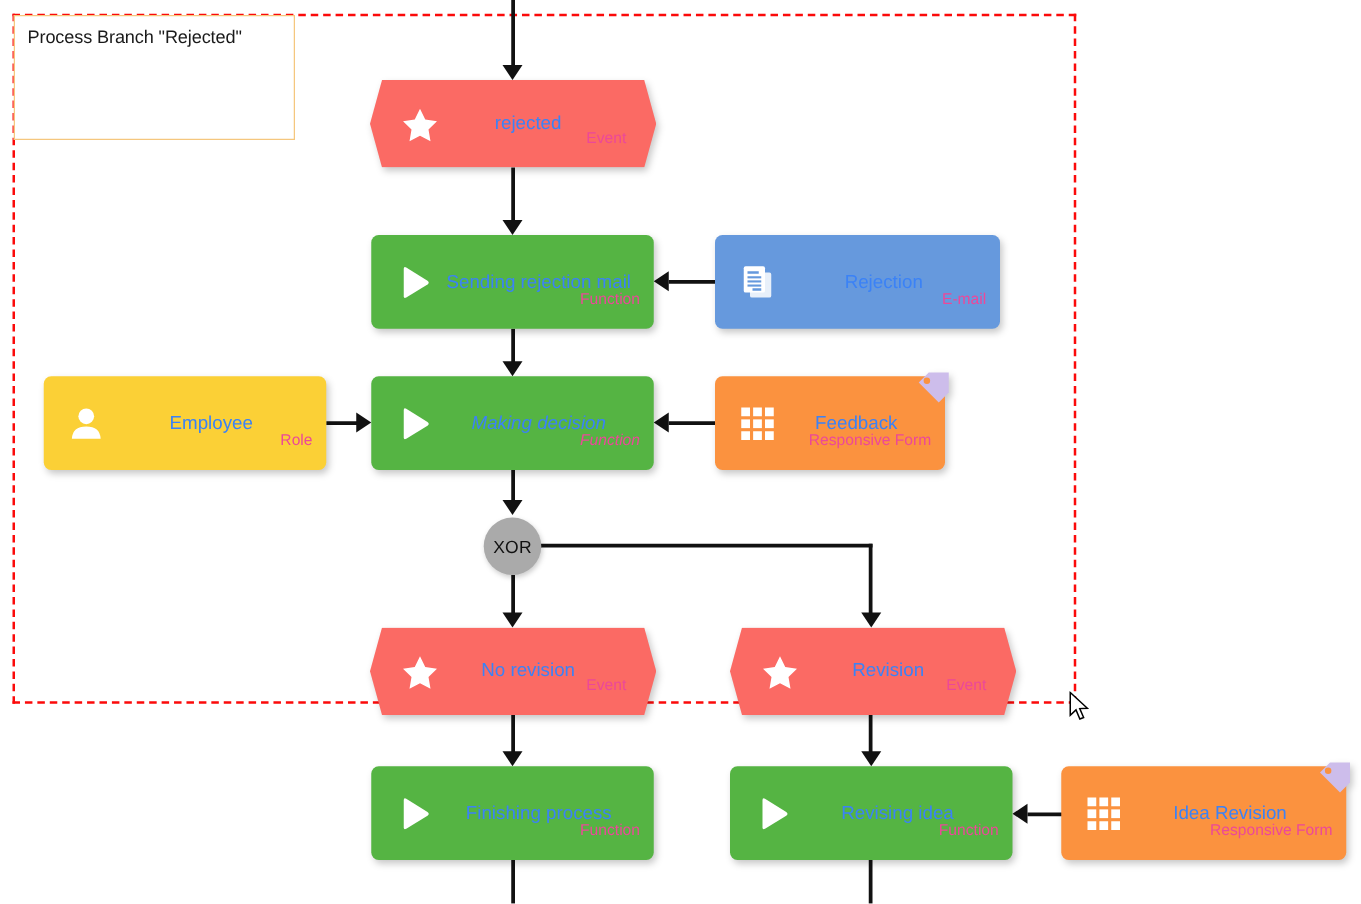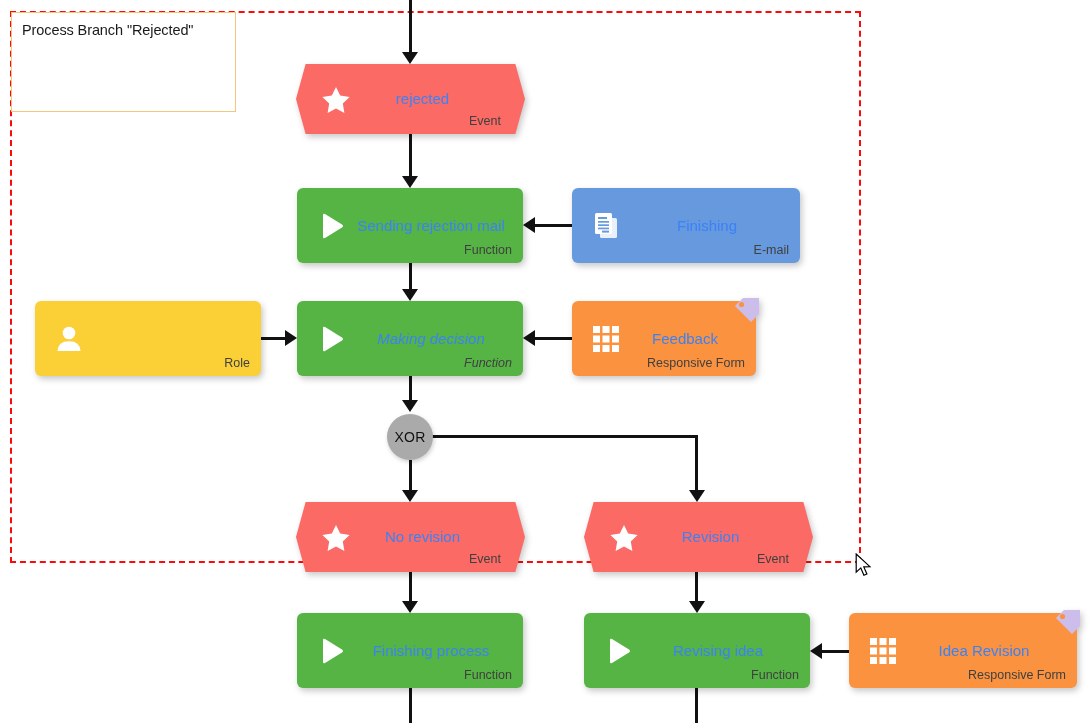--- a/index.html
+++ b/index.html
@@ -64,23 +64,23 @@
     font-size: 15px;
     color: #3b82f6;
     line-height: 1.18;
     padding: 0 14px 0 56px;
     box-sizing: border-box;
     pointer-events: none;
   }
   .node-type {
     position: absolute;
     right: 11px;
-    bottom: 6px;
+    bottom: 17px;
     font-size: 12.5px;
-    color: #404040;
+    color: #ec4899;
     pointer-events: none;
   }
   .node-icon {
     position: absolute;
     left: 18px;
     top: 50%;
     transform: translateY(-50%);
     width: 32px;
     height: 32px;
     pointer-events: none;
@@ -247,32 +247,33 @@
       <svg viewBox="0 0 32 32" width="32" height="32" aria-hidden="true">
         <rect x="10" y="8" width="17" height="20" rx="1.5" fill="#ffffff" opacity="0.85"></rect>
         <rect x="5" y="3" width="17" height="21" rx="1.5" fill="#ffffff"></rect>
         <rect x="8" y="7" width="9" height="2" fill="#6699dd"></rect>
         <rect x="8" y="11" width="11" height="1.7" fill="#6699dd"></rect>
         <rect x="8" y="14.3" width="11" height="1.7" fill="#6699dd"></rect>
         <rect x="8" y="17.6" width="11" height="1.7" fill="#6699dd"></rect>
         <rect x="12" y="20.6" width="7" height="2" fill="#6699dd"></rect>
       </svg>
     </div>
-    <div class="node-label">Finishing</div>
+    <div class="node-label">Rejection</div>
     <div class="node-type">E-mail</div>
   </div>
 
   <div class="node" style="left:35px; top:301px; width:226px; height:75px;">
     <div class="node-body rect role"></div>
     <div class="node-icon">
       <svg viewBox="0 0 32 32" width="32" height="32" aria-hidden="true">
         <circle cx="16" cy="10" r="6.3" fill="#ffffff"></circle>
         <path fill="#ffffff" d="M4.5 28 Q5 18.2 16 18.2 Q27 18.2 27.5 28 Z"></path>
       </svg>
     </div>
+    <div class="node-label">Employee</div>
     <div class="node-type">Role</div>
   </div>
 
   <div class="node" style="left:297px; top:301px; width:226px; height:75px;font-style:italic;">
     <div class="node-body rect fn"></div>
     <div class="node-icon">
       <svg viewBox="0 0 32 32" width="32" height="32" aria-hidden="true">
         <path fill="#ffffff" d="M8 5 L8 27 Q8 29 10 28 L27 17.5 Q29 16 27 14.5 L10 4 Q8 3 8 5 Z"></path>
       </svg>
     </div>

